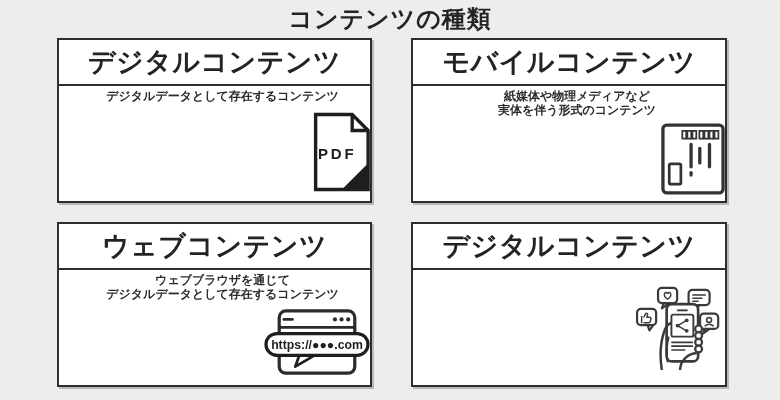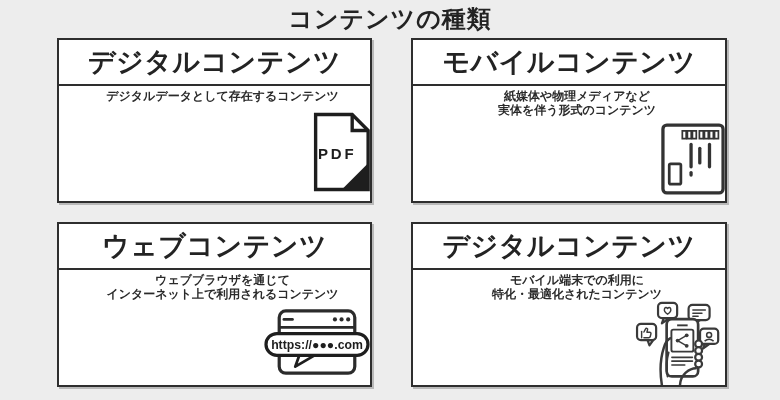--- a/index.html
+++ b/index.html
@@ -92,21 +92,21 @@
             <line x1="50" y1="22" x2="50" y2="45"></line>
           </g>
           <rect x="8.5" y="42" width="12" height="21" rx="1.5" fill="none" stroke="#333333" stroke-width="2.8"></rect>
         </svg>
       </div>
     </div>
 
     <div class="card">
       <div class="card-header">ウェブコンテンツ</div>
       <div class="card-desc">ウェブブラウザを通じて
-インターネット上で利用されるコンテンツ</div>
+デジタルデータとして存在するコンテンツ</div>
       <div class="card-icon">
         <svg viewBox="0 0 112 72" width="106" height="68" aria-hidden="true">
           <rect x="16" y="2" width="80" height="66" rx="7" fill="#ffffff" stroke="#2b2b2b" stroke-width="3.4"></rect>
           <g fill="#2b2b2b">
             <circle cx="75" cy="11" r="2.2"></circle>
               <circle cx="82" cy="11" r="2.2"></circle>
               <circle cx="89" cy="11" r="2.2"></circle>
           </g>
           <g stroke="#2b2b2b" stroke-width="3" stroke-linecap="round">
             <line x1="21" y1="11" x2="30" y2="11"></line>
@@ -114,22 +114,20 @@
           </g>
           <path d="M38 47 L33 61 L57 47 Z" fill="#ffffff" stroke="#1e1e1e" stroke-width="3" stroke-linejoin="round"></path>
           <rect x="2" y="26" width="108" height="23" rx="11.5" fill="#ffffff" stroke="#1e1e1e" stroke-width="3.4"></rect>
           <text x="56" y="42.5" text-anchor="middle" font-size="13" font-weight="bold" fill="#1e1e1e">https://●●●.com</text>
         </svg>
       </div>
     </div>
 
     <div class="card">
       <div class="card-header">デジタルコンテンツ</div>
-      <div class="card-desc">モバイル端末での利用に
-特化・最適化されたコンテンツ</div>
       <div class="card-icon">
         <svg viewBox="0 0 94 88" width="90" height="84" aria-hidden="true">
 
           <g fill="#ffffff" stroke="#3a3a3a" stroke-width="2.3" stroke-linejoin="round">
             <path d="M30 18 L28 23.5 L36 18 Z"></path>
             <rect x="24" y="2" width="20" height="16" rx="4"></rect>
             <path d="M34 13.8 C 27.8 9.6 31.6 4.6 34 7.8 C 36.4 4.6 40.2 9.6 34 13.8 Z" fill="none" stroke-width="1.5"></path>
           </g>
 
           <g fill="#ffffff" stroke="#3a3a3a" stroke-width="2.3" stroke-linejoin="round">

